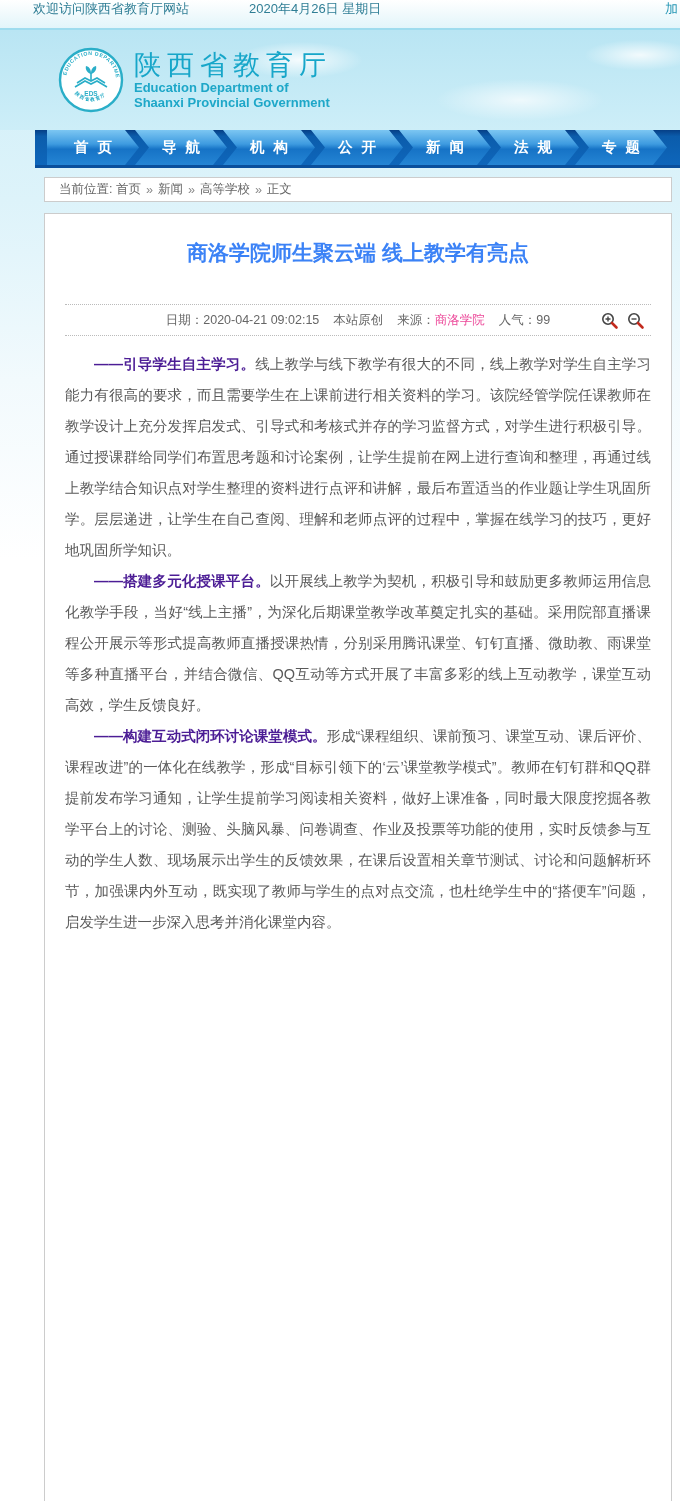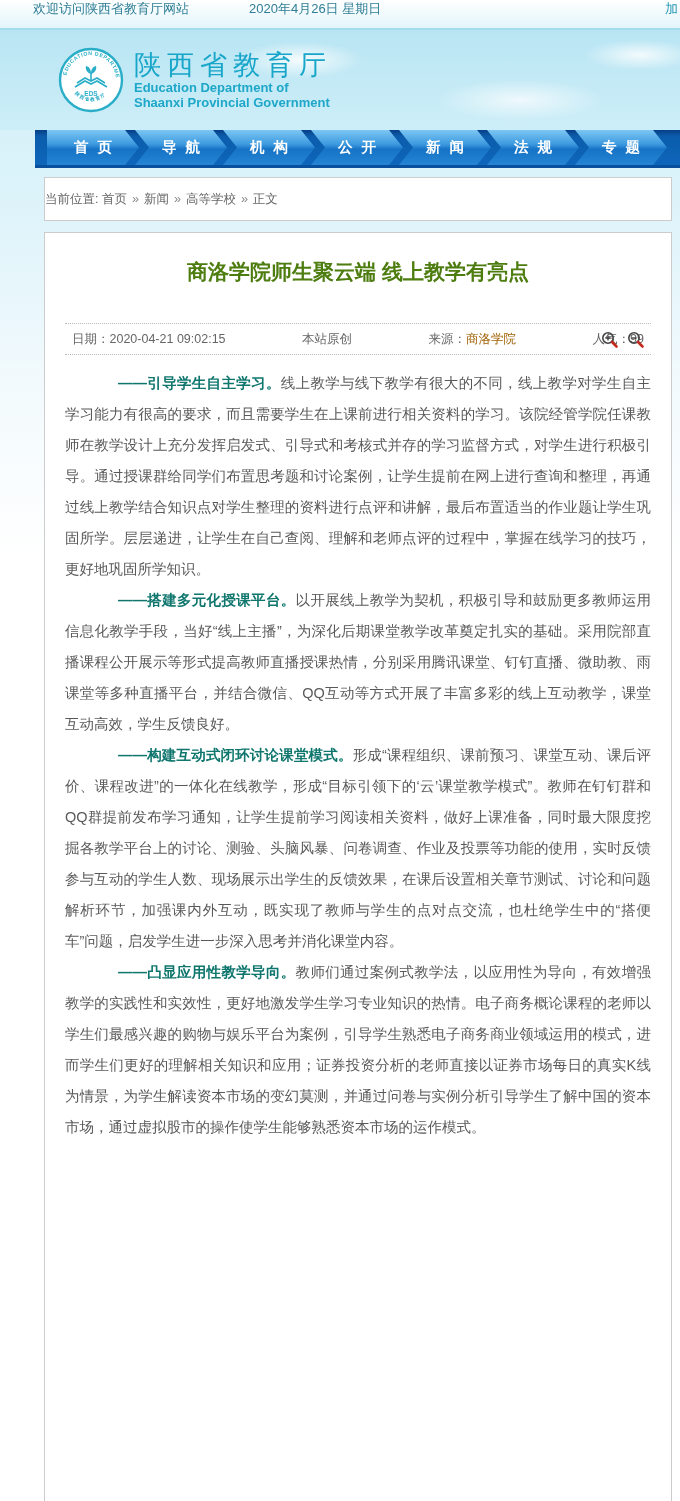--- a/index.html
+++ b/index.html
@@ -46,52 +46,53 @@
     color:#fff; font-size:14.5px; font-weight:bold; letter-spacing:9px; text-indent:9px;
     background:linear-gradient(180deg,#7cc6f2 0%,#3e9be0 40%,#1673c6 55%,#2585d4 100%);
     clip-path:polygon(0 0, calc(100% - 14px) 0, 100% 50%, calc(100% - 14px) 100%, 0 100%, 14px 50%);
     cursor:pointer;
   }
   .navtab:first-child {
     clip-path:polygon(0 0, calc(100% - 14px) 0, 100% 50%, calc(100% - 14px) 100%, 0 100%);
   }
   
   .crumbbox {
-    width:628px; margin:9px auto 0 44px; height:44px;
+    width:628px; margin:9px auto 0 44px; height:25px;
     background:#fff; border:1px solid #ccc;
     display:flex; align-items:center; font-size:12.5px; color:#666;
+    padding-left:14px;
   }
   .crumbbox a { color:#666; text-decoration:none; }
   .crumb-sep { margin:0 5px; color:#888; }
   
   .contentbox {
     width:628px; margin:11px auto 0 44px; min-height:1290px;
     background:#fff; border:1px solid #ccc;
     padding:24px 20px 28px 20px;
   }
   .art-title {
-    text-align:center; font-size:21px; font-weight:bold; color:#4d7c0f;
+    text-align:center; font-size:21px; font-weight:bold; color:#3b82f6;
     line-height:30px; margin-bottom:36px;
   }
   .metabar {
     border-top:1px dotted #bbb; border-bottom:1px dotted #bbb;
-    height:32px; display:flex; align-items:center; justify-content:space-between;
+    height:32px; display:flex; align-items:center; justify-content:center;
     font-size:12.5px; color:#666; position:relative;
   }
   .metabar .piece { margin:0 7px; white-space:nowrap; }
-  .metabar .src { color:#a16207; text-decoration:none; }
+  .metabar .src { color:#ec4899; text-decoration:none; }
   .zoombtns { position:absolute; right:6px; top:7px; display:flex; gap:8px; }
   .zoombtn { width:18px; height:18px; cursor:pointer; background:none; border:none; padding:0; }
   
   .artbody { margin-top:13px; }
   .artbody p {
     font-size:14.5px; color:#595959; line-height:31px;
     text-indent:2em; text-align:justify;
   }
-  .artbody p b { color:#0f766e;margin-left:24px; }
+  .artbody p b { color:#4c1d95; }
 </style>
 </head>
 <body>
 
 <div class="topbar">
   <span class="welcome">欢迎访问陕西省教育厅网站</span>
   <span class="date">2020年4月26日 星期日</span>
   <a class="fav" href="#">加</a>
 </div>
 
@@ -161,16 +162,15 @@
           <path d="M11 11 L15.5 15.5" stroke="#c22a1e" stroke-width="2.6" stroke-linecap="round"></path>
         </svg>
       </button>
     </span>
   </div>
 
   <div class="artbody" id="body-container">
       <p><b>——引导学生自主学习。</b>线上教学与线下教学有很大的不同，线上教学对学生自主学习能力有很高的要求，而且需要学生在上课前进行相关资料的学习。该院经管学院任课教师在教学设计上充分发挥启发式、引导式和考核式并存的学习监督方式，对学生进行积极引导。通过授课群给同学们布置思考题和讨论案例，让学生提前在网上进行查询和整理，再通过线上教学结合知识点对学生整理的资料进行点评和讲解，最后布置适当的作业题让学生巩固所学。层层递进，让学生在自己查阅、理解和老师点评的过程中，掌握在线学习的技巧，更好地巩固所学知识。</p>
       <p><b>——搭建多元化授课平台。</b>以开展线上教学为契机，积极引导和鼓励更多教师运用信息化教学手段，当好“线上主播”，为深化后期课堂教学改革奠定扎实的基础。采用院部直播课程公开展示等形式提高教师直播授课热情，分别采用腾讯课堂、钉钉直播、微助教、雨课堂等多种直播平台，并结合微信、QQ互动等方式开展了丰富多彩的线上互动教学，课堂互动高效，学生反馈良好。</p>
       <p><b>——构建互动式闭环讨论课堂模式。</b>形成“课程组织、课前预习、课堂互动、课后评价、课程改进”的一体化在线教学，形成“目标引领下的‘云’课堂教学模式”。教师在钉钉群和QQ群提前发布学习通知，让学生提前学习阅读相关资料，做好上课准备，同时最大限度挖掘各教学平台上的讨论、测验、头脑风暴、问卷调查、作业及投票等功能的使用，实时反馈参与互动的学生人数、现场展示出学生的反馈效果，在课后设置相关章节测试、讨论和问题解析环节，加强课内外互动，既实现了教师与学生的点对点交流，也杜绝学生中的“搭便车”问题，启发学生进一步深入思考并消化课堂内容。</p>
-      <p><b>——凸显应用性教学导向。</b>教师们通过案例式教学法，以应用性为导向，有效增强教学的实践性和实效性，更好地激发学生学习专业知识的热情。电子商务概论课程的老师以学生们最感兴趣的购物与娱乐平台为案例，引导学生熟悉电子商务商业领域运用的模式，进而学生们更好的理解相关知识和应用；证券投资分析的老师直接以证券市场每日的真实K线为情景，为学生解读资本市场的变幻莫测，并通过问卷与实例分析引导学生了解中国的资本市场，通过虚拟股市的操作使学生能够熟悉资本市场的运作模式。</p>
     </div>
 
 </div>
 
 </body></html>

